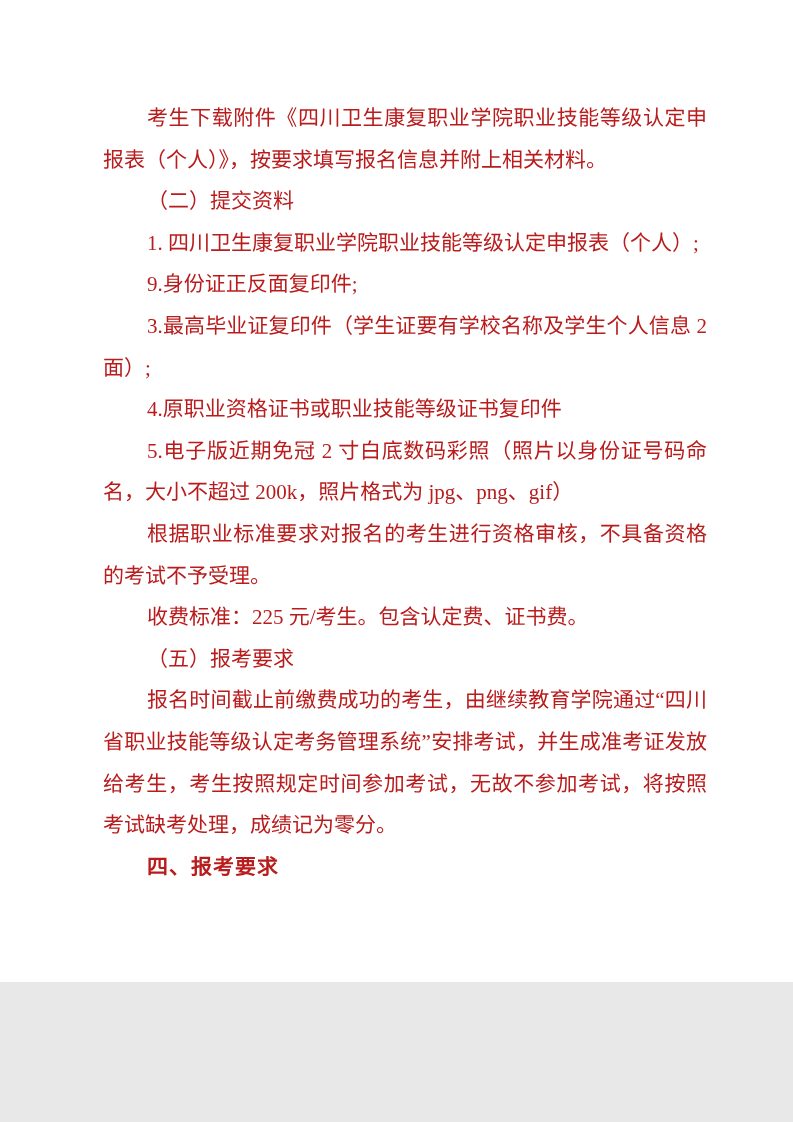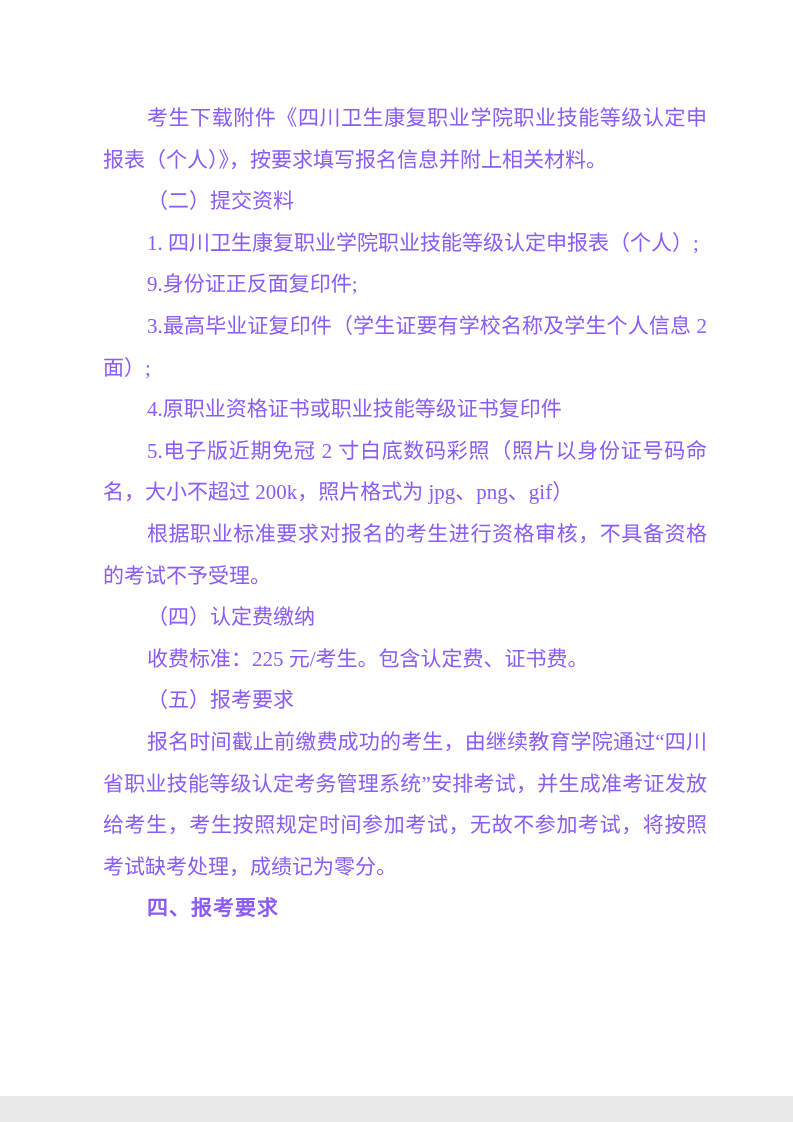--- a/index.html
+++ b/index.html
@@ -3,26 +3,26 @@
 <meta charset="utf-8">
 <style>
   html, body {
     margin: 0;
     padding: 0;
     background: #e8e8e8;
   }
   .page {
     position: relative;
     width: 793px;
-    height: 1096px;
+    height: 982px;
     margin: 0 auto;
     background: #ffffff;
     overflow: hidden;
     font-family: "Liberation Serif", "DejaVu Serif", serif;
-    color: #8b5cf6;
+    color: #b91c1c;
   }
   .doc-body {
     position: absolute;
     left: 103px;
     top: 98px;
     width: 604px;
     font-size: 21px;
     line-height: 41.6px;
     text-align: justify;
     letter-spacing: 0;
@@ -45,19 +45,18 @@
 <div class="page">
   <div class="doc-body">
     <p class="para">考生下载附件《四川卫生康复职业学院职业技能等级认定申报表（个人）》，按要求填写报名信息并附上相关材料。</p>
     <p class="para">（二）提交资料</p>
     <p class="para">1. 四川卫生康复职业学院职业技能等级认定申报表（个人）;</p>
     <p class="para">9.身份证正反面复印件;</p>
     <p class="para">3.最高毕业证复印件（学生证要有学校名称及学生个人信息 2 面）;</p>
     <p class="para">4.原职业资格证书或职业技能等级证书复印件</p>
     <p class="para">5.电子版近期免冠 2 寸白底数码彩照（照片以身份证号码命名，大小不超过 200k，照片格式为 jpg、png、gif）</p>
     <p class="para">根据职业标准要求对报名的考生进行资格审核，不具备资格的考试不予受理。</p>
-    <p class="para">（四）认定费缴纳</p>
     <p class="para">收费标准：225 元/考生。包含认定费、证书费。</p>
     <p class="para">（五）报考要求</p>
     <p class="para">报名时间截止前缴费成功的考生，由继续教育学院通过“四川省职业技能等级认定考务管理系统”安排考试，并生成准考证发放给考生，考生按照规定时间参加考试，无故不参加考试，将按照考试缺考处理，成绩记为零分。</p>
     <p class="para section-heading">四、报考要求</p>
   </div>
 </div>
 
 </body></html>

